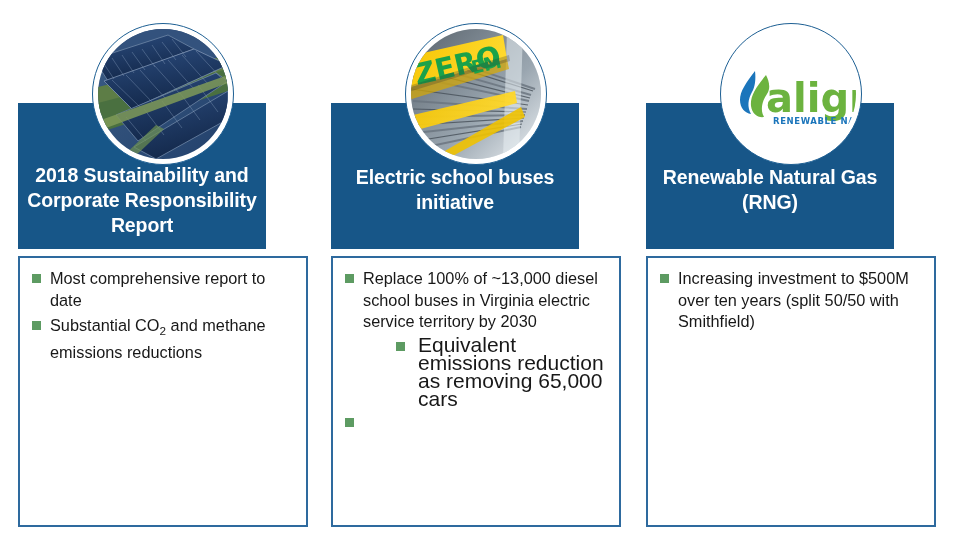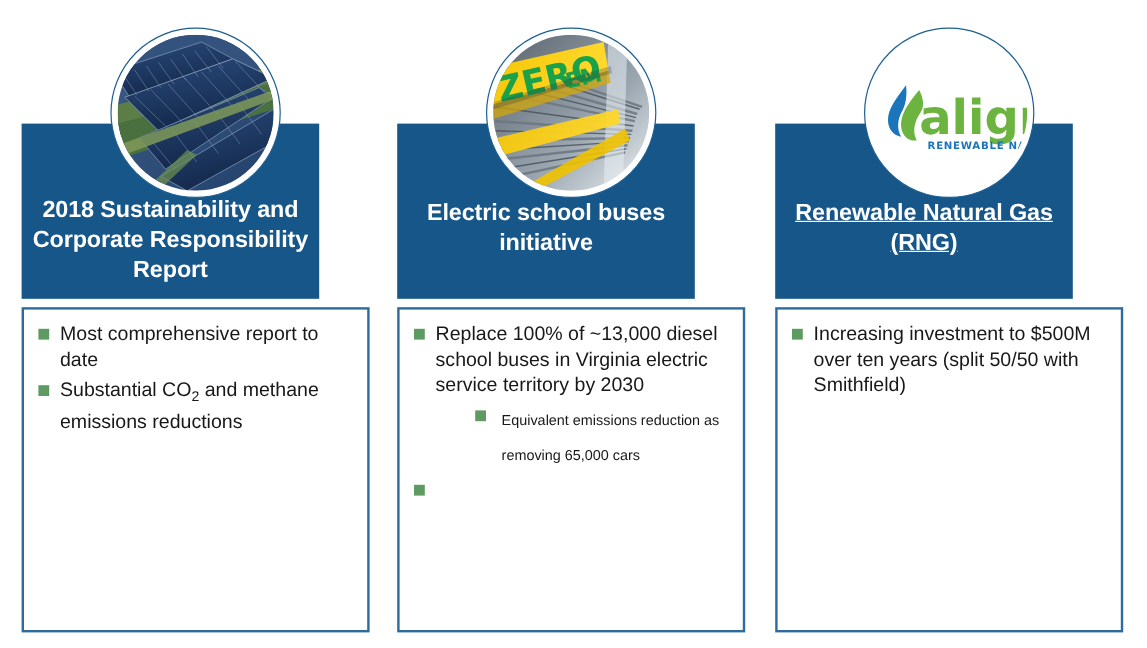--- a/index.html
+++ b/index.html
@@ -46,21 +46,21 @@
     color: #ffffff;
     font-weight: bold;
     font-size: 19.5px;
     line-height: 25px;
     text-align: center;
     width: 258px;
     letter-spacing: -0.1px;
   }
   .card.c1 .card-title { padding-bottom: 1px; }
   .card.c2 .card-title { padding-bottom: 24px; }
-  .card.c3 .card-title { padding-bottom: 24px; text-decoration: underline; }
+  .card.c3 .card-title { padding-bottom: 24px; }
 
   
   .circle-wrap {
     position: absolute;
     top: -80px;
     left: 50%;
     transform: translateX(-50%);
     width: 142px;
     height: 142px;
     border-radius: 50%;
@@ -118,22 +118,22 @@
     list-style: none;
     margin: 0;
     padding: 0;
   }
   ul.sub > li {
     position: relative;
     padding-left: 28px;
     margin-left: 27px;
     margin-top: 3px;
     margin-bottom: 4px;
-    font-size: 12px;
-    line-height: 29px;
+    font-size: 21px;
+    line-height: 18px;
     color: #181818;
   }
   ul.sub > li > .sq {
     position: absolute;
     left: 6px;
     top: 6px;
     width: 9px;
     height: 9px;
     background: #5d9b62;
   }

